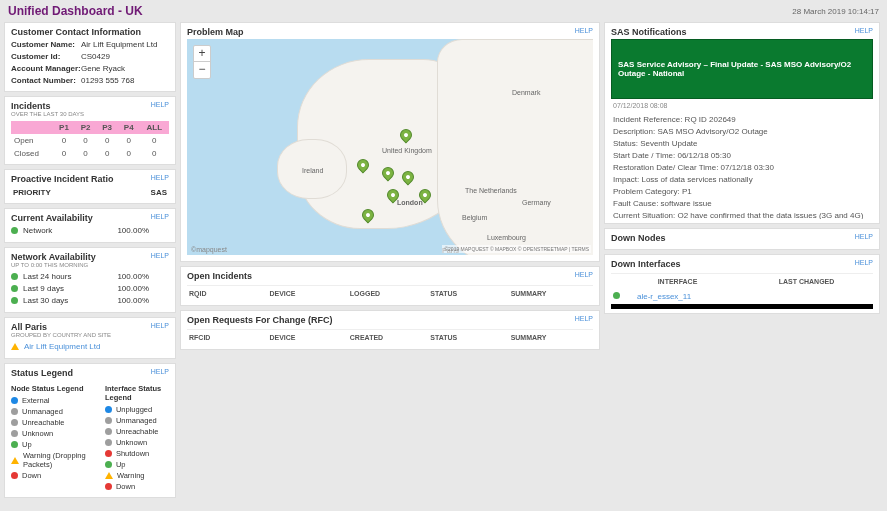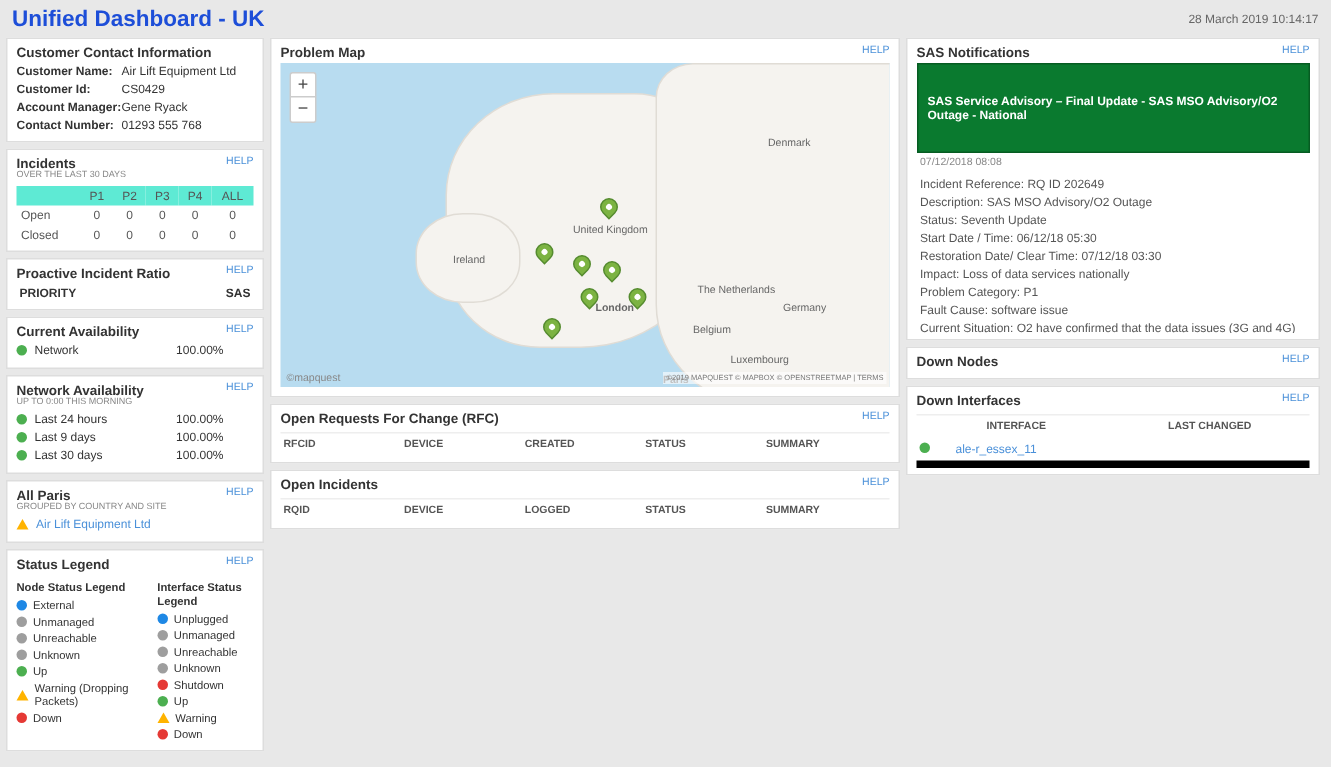--- a/index.html
+++ b/index.html
@@ -1,34 +1,34 @@
 <!DOCTYPE html>
 <html><head>
 <meta charset="utf-8">
 <style>
 * { box-sizing: border-box; margin: 0; padding: 0; }
 body { font-family: Arial, sans-serif; font-size: 10px; background: #e8e8e8; color: #333; width: 887px; height: 511px; overflow: hidden; }
 .topbar { display: flex; justify-content: space-between; align-items: center; padding: 4px 8px; }
-.topbar h1 { font-size: 15px; font-weight: bold; color: #1d4ed8; }
+.topbar h1 { font-size: 12px; font-weight: bold; color: #701a75; }
 .topbar .ts { font-size: 8px; color: #666; }
 .grid { display: flex; gap: 4px; padding: 0 4px 4px 4px; }
 .col { display: flex; flex-direction: column; gap: 4px; }
 .col-l { width: 172px; }
 .col-m { width: 420px; }
 .col-r { width: 276px; }
 .panel { background: #fff; border: 1px solid #ddd; padding: 4px 6px; position: relative; }
 .panel-title { font-size: 9px; font-weight: bold; color: #333; margin-bottom: 2px; }
 .panel-sub { font-size: 6px; color: #888; margin-bottom: 4px; margin-top:-2px; }
 .help { position: absolute; top: 4px; right: 6px; font-size: 7px; color: #4a90d9; cursor: pointer; }
 .kv { font-size: 8px; line-height: 1.5; }
 .kv-row { display: flex; }
 .kv-row .k { width: 70px; font-weight: bold; }
 .tbl { width: 100%; font-size: 8px; border-collapse: collapse; }
 .tbl th, .tbl td { text-align: center; padding: 2px 3px; font-weight: normal; color:#555; }
-.tbl th { font-weight: normal; background:#5eead4; }
+.tbl th { font-weight: bold; background:#f9a8d4; }
 .tbl td:first-child, .tbl th:first-child { text-align: left; }
 .tbl2 { width:100%; font-size:8px; }
 .tbl2 td:first-child { font-weight:bold; text-align:left; width:60%; }
 .tbl2 td:last-child { font-weight:bold; text-align:right;}
 .avail-row { display:flex; align-items:center; font-size:8px; margin:3px 0; }
 .dot { width:7px; height:7px; border-radius:50%; margin-right:5px; display:inline-block; flex-shrink:0; }
 .g { background:#4caf50; }
 .r { background:#e53935; }
 .gr { background:#9e9e9e; }
 .bl { background:#1e88e5; }
@@ -284,37 +284,37 @@
           <div>+</div>
           <div>−</div>
         </div>
         <div class="mq">©mapquest</div>
         <div class="attrib">©2019 MAPQUEST © MAPBOX © OPENSTREETMAP | TERMS</div>
       </div>
     </div>
 
     <div class="panel">
       <span class="help">HELP</span>
+      <div class="panel-title">Open Incidents</div>
+      <div class="headers">
+          <span>RQID</span>
+          <span>DEVICE</span>
+          <span>LOGGED</span>
+          <span>STATUS</span>
+          <span>SUMMARY</span>
+        </div>
+    </div>
+
+    <div class="panel">
+      <span class="help">HELP</span>
       <div class="panel-title">Open Requests For Change (RFC)</div>
       <div class="headers">
           <span>RFCID</span>
           <span>DEVICE</span>
           <span>CREATED</span>
-          <span>STATUS</span>
-          <span>SUMMARY</span>
-        </div>
-    </div>
-
-    <div class="panel">
-      <span class="help">HELP</span>
-      <div class="panel-title">Open Incidents</div>
-      <div class="headers">
-          <span>RQID</span>
-          <span>DEVICE</span>
-          <span>LOGGED</span>
           <span>STATUS</span>
           <span>SUMMARY</span>
         </div>
     </div>
   </div>
 
   <div class="col col-r">
     <div class="panel">
       <span class="help">HELP</span>
       <div class="panel-title">SAS Notifications</div>

